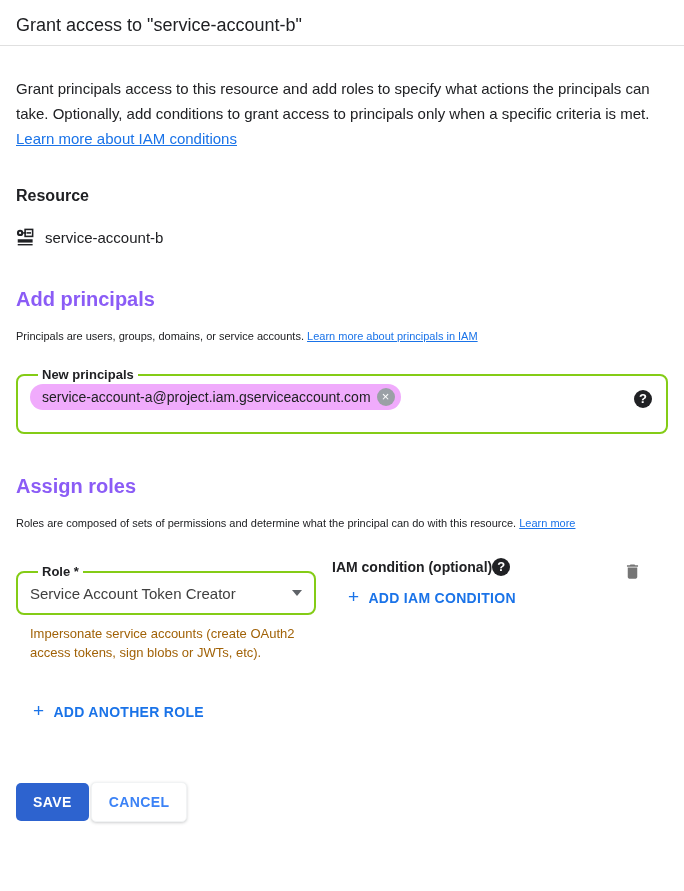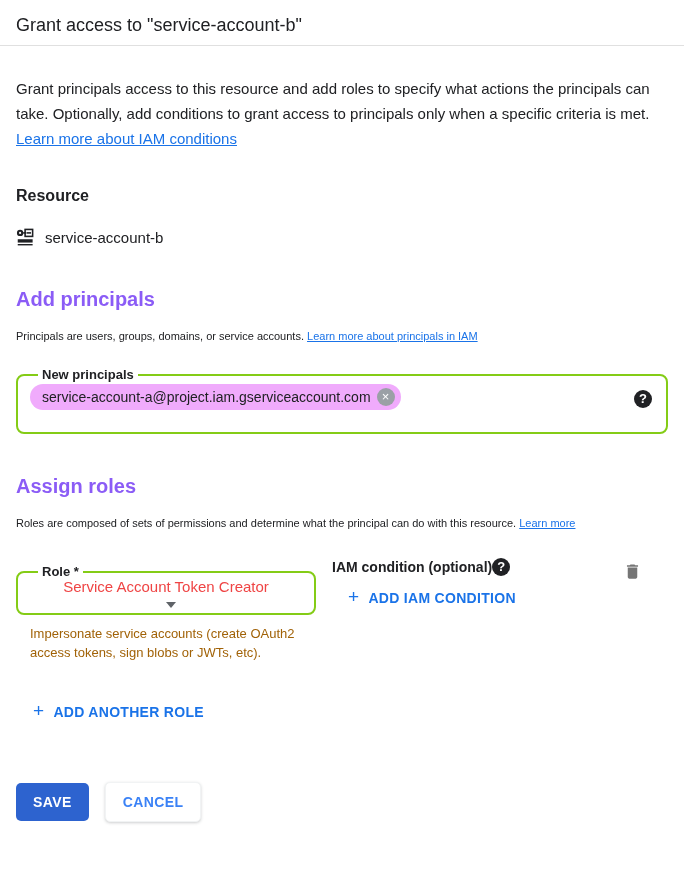--- a/index.html
+++ b/index.html
@@ -126,22 +126,21 @@
     height: 50px;
     padding: 0 12px;
     cursor: pointer;
   }
   .role-select-inner {
     display: flex;
     align-items: center;
     justify-content: space-between;
     height: 30px;
     font-size: 15px;
-    color: #ef4444;
-    flex-direction: column;
+    color: #404040;
   }
   .dropdown-arrow {
     width: 0; height: 0;
     border-left: 5px solid transparent;
     border-right: 5px solid transparent;
     border-top: 6px solid #5f6368;
     margin-left: 10px;
   }
   .role-desc {
     margin-top: 9px;
@@ -178,21 +177,21 @@
   .delete-col { flex: 0 0 auto; padding-top: 9px; margin-right: 26px; }
   .delete-btn { background: none; border: none; cursor: pointer; padding: 0; }
   .delete-icon { width: 19px; height: 19px; fill: #757575; }
 
   .add-role-btn { margin-top: 40px; margin-left: 17px; }
 
   .actions-row {
     margin-top: 60px;
     display: flex;
     align-items: center;
-    gap: 16px;
+    gap: 2px;
   }
   .btn {
     font-family: "Liberation Sans", sans-serif;
     font-size: 14px;
     font-weight: 700;
     letter-spacing: 0.4px;
     border-radius: 5px;
     padding: 11px 17px;
     cursor: pointer;
     border: none;

